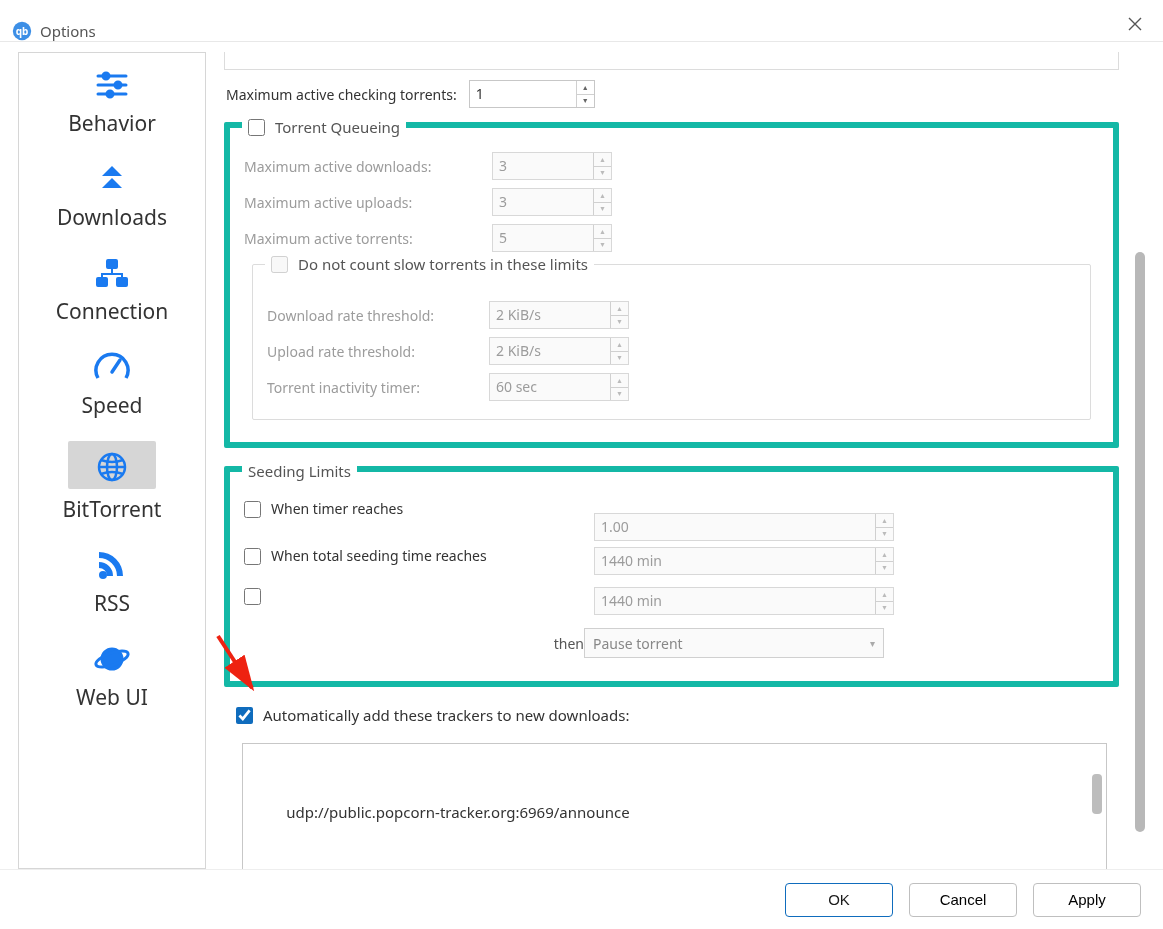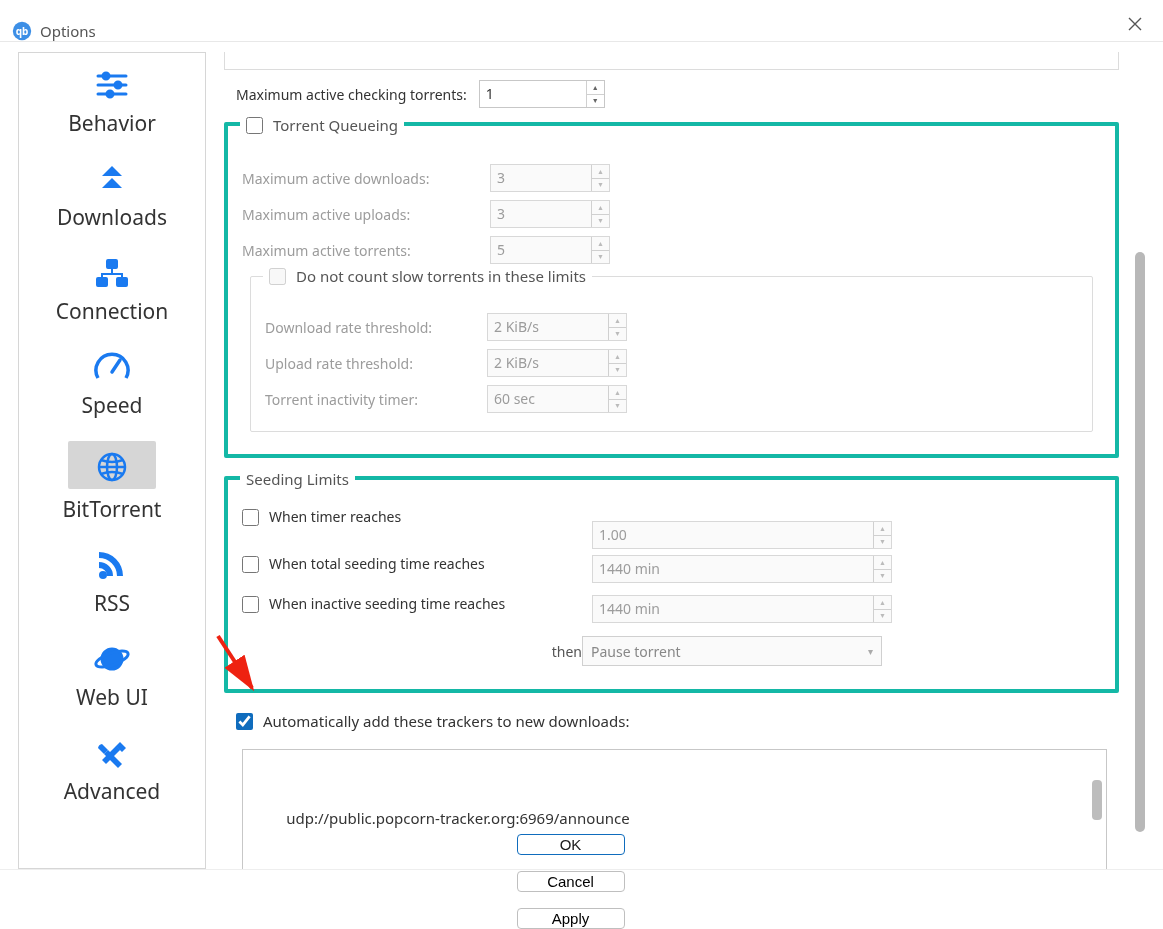--- a/index.html
+++ b/index.html
@@ -101,21 +101,21 @@
     right: 0;
     top: 0;
     width: 10px;
     height: 580px;
     background: #b8b8b8;
     border-radius: 5px;
     cursor: pointer;
   }
 
   .group {
-    border: 4px solid #14b8a6;
+    border: 6px solid #14b8a6;
     border-radius: 2px;
     margin: 10px 0 18px;
     padding: 14px 14px 16px;
     position: relative;
   }
   .group-title {
     position: absolute;
     top: -11px;
     left: 12px;
     background: #fff;
@@ -251,21 +251,20 @@
   .footer {
     position: absolute;
     bottom: 0; left: 0; right: 0;
     height: 60px;
     display: flex;
     justify-content: flex-end;
     align-items: center;
     gap: 16px;
     padding: 0 22px 0 0;
     border-top: 1px solid #eee;
-    flex-direction: column;
   }
   .btn {
     min-width: 108px;
     height: 34px;
     border: 1px solid #bfbfbf;
     background: #fff;
     border-radius: 4px;
     font-size: 15px;
     cursor: pointer;
     display: inline-flex;
@@ -399,68 +398,54 @@
         <svg width="40" height="34" viewBox="0 0 40 34">
               <g stroke="#1a7af0" stroke-width="3" fill="#1a7af0">
           <circle cx="20" cy="17" r="10"></circle>
           <ellipse cx="20" cy="17" rx="17" ry="6" fill="none" transform="rotate(-20 20 17)"></ellipse>
         </g>
             </svg>
       </span>
         </span>
       <span class="lbl">Web UI</span>
     </div>
-    <div class="side-item">
-      <span class="icon-wrap">
-          <span class="icon">
-        <svg width="40" height="34" viewBox="0 0 40 34">
-              <g fill="#1a7af0">
-          <path d="M10 8 L16 14 L12 18 L6 12 A5 5 0 0 1 10 8 Z"></path>
-          <path d="M16 14 L30 28 L26 32 L12 18 Z"></path>
-          <path d="M28 6 L34 12 L30 16 L24 10 Z M24 10 L10 24 L14 28 L28 14 Z"></path>
-        </g>
-            </svg>
-      </span>
-        </span>
-      <span class="lbl">Advanced</span>
-    </div>
   </div>
 
   <div class="main">
 
     <svg class="arrow" style="left:-4px; top:576px;" width="60" height="80" viewBox="0 0 60 80">
       <defs>
           <marker id="ah" markerWidth="10" markerHeight="10" refX="8" refY="3" orient="auto">
         <path d="M0,0 L0,6 L9,3 z" fill="#e21"></path>
       </marker>
         </defs>
       <line x1="6" y1="8" x2="40" y2="60" stroke="#e21" stroke-width="4" marker-end="url(#ah)"></line>
     </svg>
 
     <div class="scroll-area">
       <div class="ghost-top-group"></div>
 
-      <div class="row" style="margin-left:12px;">
+      <div class="row" style="margin-left:2px;">
         <span class="lbl">Maximum active checking torrents:</span>
         <div class="num-field" style="min-width:126px;">
           <span class="val">1</span>
           <span class="spin">
               <span class="arr">▲</span>
               <span class="arr">▼</span>
             </span>
         </div>
       </div>
 
       <div class="group">
         <div class="group-title check-row">
           <input type="checkbox" style="">
           <span>Torrent Queueing</span>
         </div>
 
-        <div class="row disabled" style="margin-top:20px;">
+        <div class="row disabled" style="margin-top:6px;">
           <span class="lbl" style="width:236px;">Maximum active downloads:</span>
           <div class="num-field disabled">
             <span class="val">3</span>
             <span class="spin">
                 <span class="arr">▲</span>
                 <span class="arr">▼</span>
               </span>
           </div>
         </div>
         <div class="row disabled">
@@ -549,21 +534,20 @@
             <span class="spin">
                 <span class="arr">▲</span>
                 <span class="arr">▼</span>
               </span>
           </div>
         </div>
 
         <div class="seeding-row">
           <label class="check-row">
             <input type="checkbox" style="">
-            <span>When inactive seeding time reaches</span>
           </label>
           <div class="num-field disabled" style="max-width:300px;">
             <span class="val">1440 min</span>
             <span class="spin">
                 <span class="arr">▲</span>
                 <span class="arr">▼</span>
               </span>
           </div>
         </div>
 

